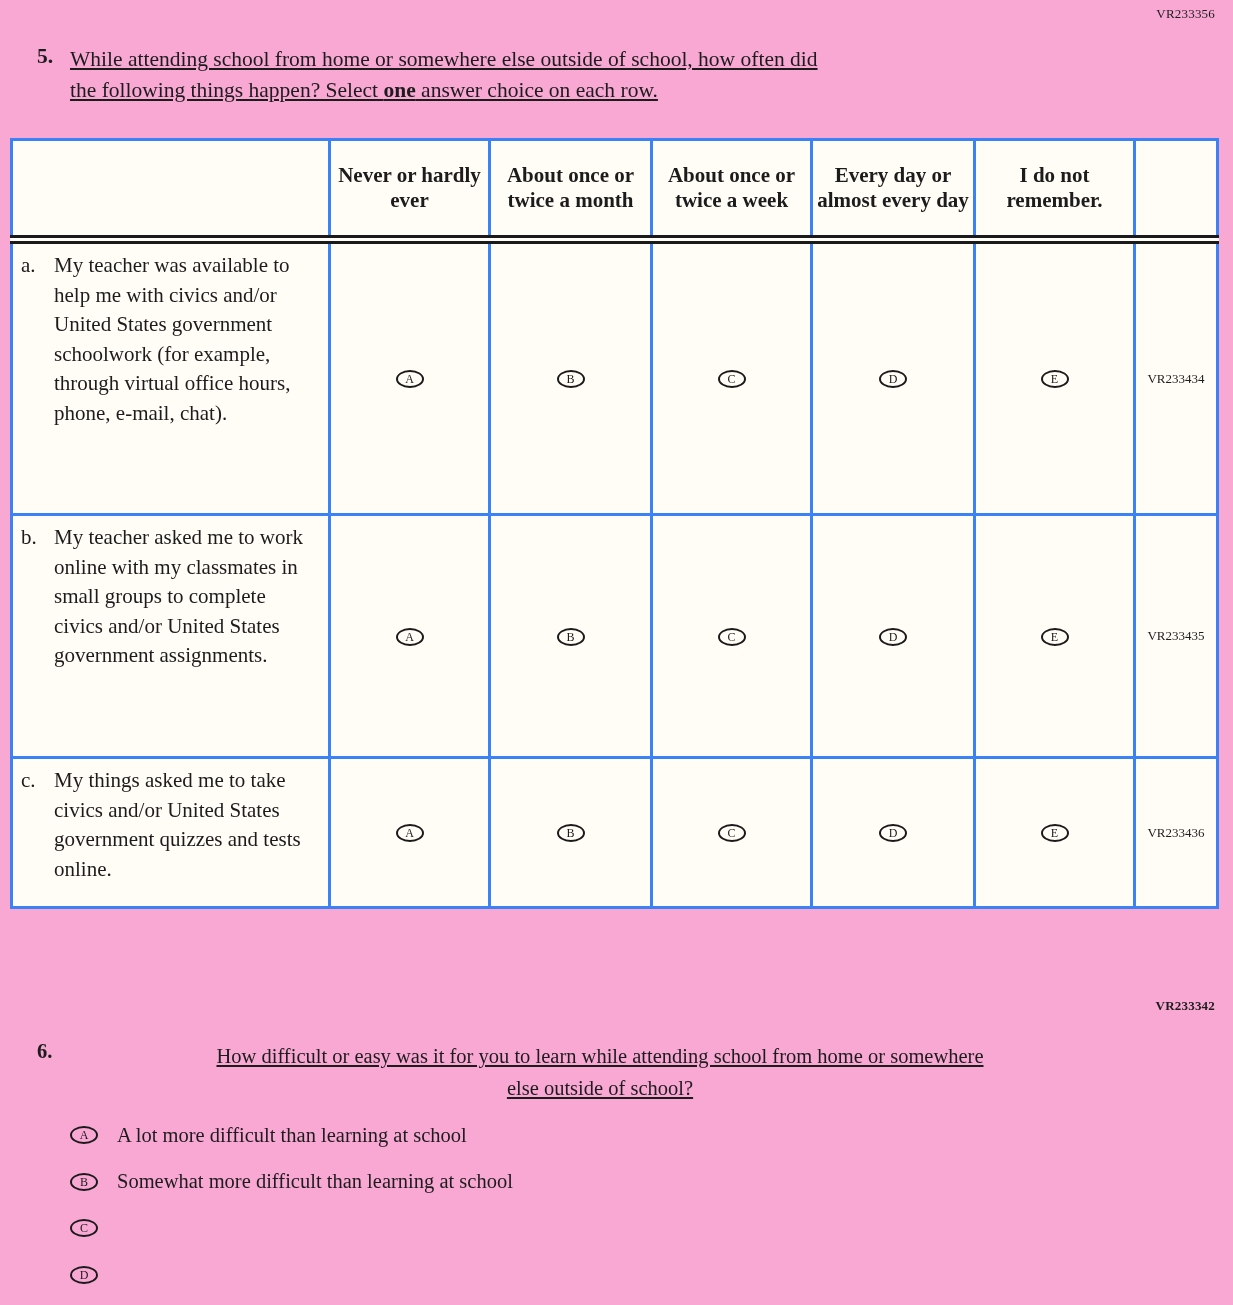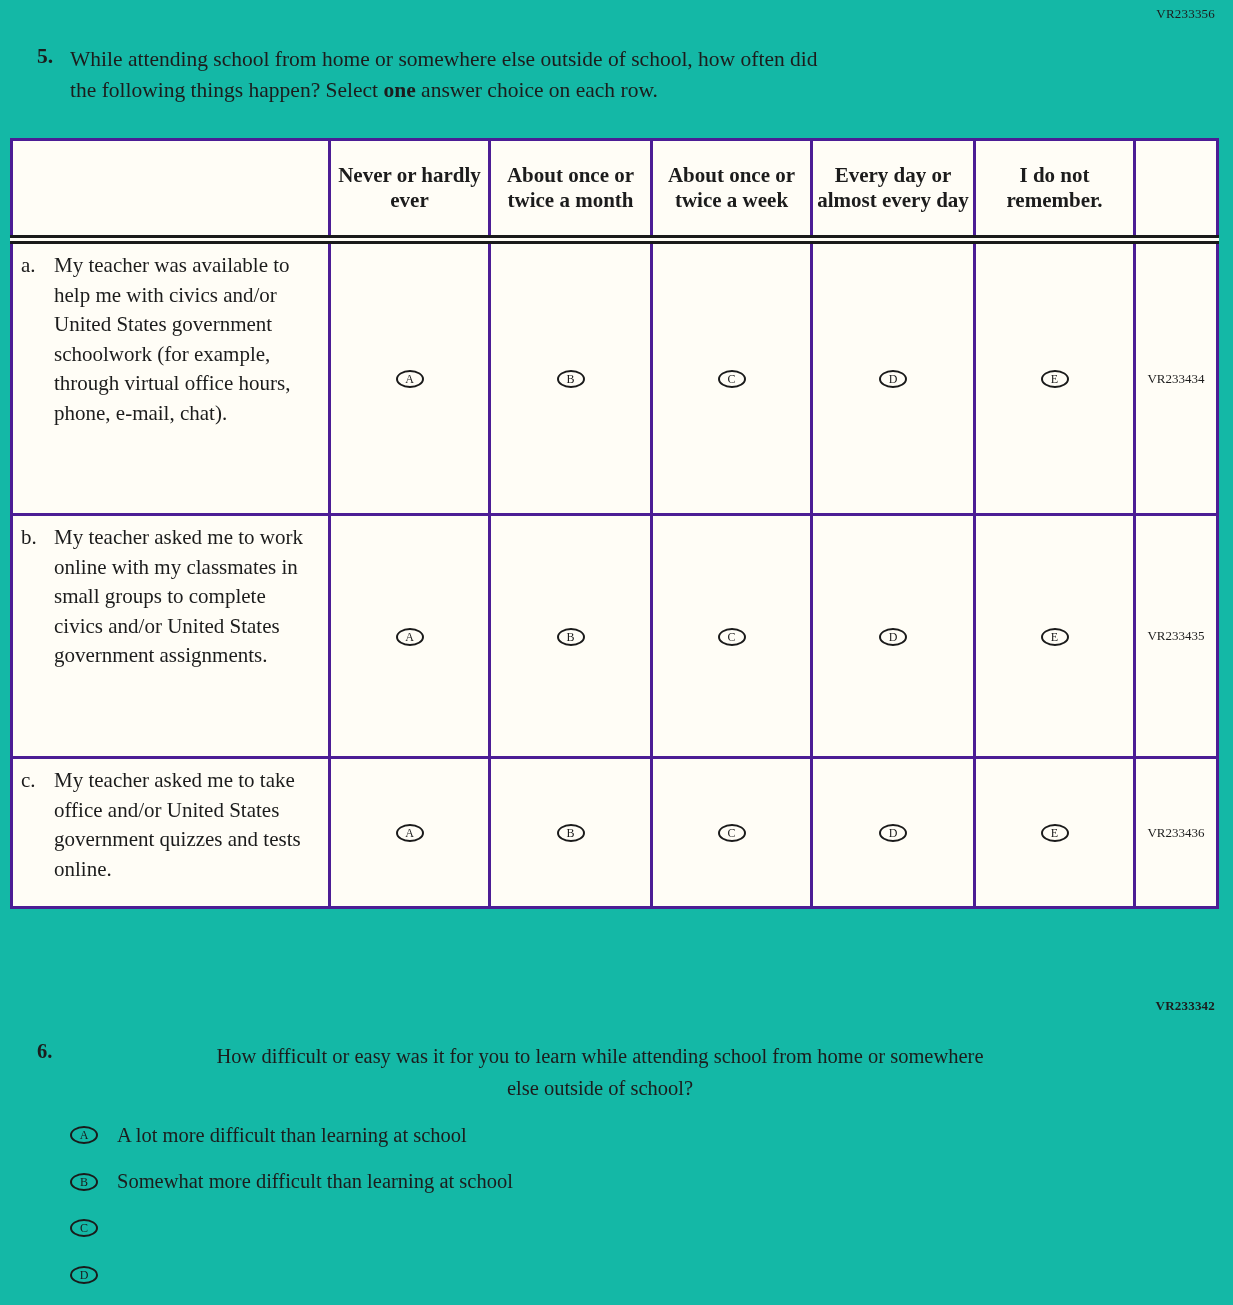--- a/index.html
+++ b/index.html
@@ -1,21 +1,21 @@
 <!DOCTYPE html>
 <html><head>
 <meta charset="utf-8">
 <style>
   * { margin: 0; padding: 0; box-sizing: border-box; }
   html, body { background: #ffffff; }
   .page {
     position: relative;
     width: 1233px;
     height: 1305px;
-    background: #14b8a6;
+    background: #f9a8d4;
     font-family: "Liberation Serif", "DejaVu Serif", serif;
     color: #1c1c1c;
     overflow: hidden;
   }
   .vr-code {
     position: absolute;
     right: 18px;
     font-size: 13px;
     letter-spacing: 0.2px;
     color: #1c1c1c;
@@ -34,35 +34,36 @@
     font-weight: bold;
     font-size: 21.5px;
     width: 33px;
     flex: 0 0 33px;
   }
   .q6 .q-num { font-size: 20.5px; }
   .q-text {
     font-size: 21.5px;
     line-height: 31px;
     width: 1060px;
+    text-decoration: underline;
   }
   .q6 .q-text { font-size: 20.5px; line-height: 32px; text-align: center; }
 
   
   table.matrix {
     position: absolute;
     left: 10px;
     top: 138px;
     width: 1206px;
     border-collapse: collapse;
     table-layout: fixed;
     background: #fffdf6;
   }
   table.matrix th, table.matrix td {
-    border: 3px solid #4c1d95;
+    border: 3px solid #3b82f6;
   }
   table.matrix thead th {
     border-bottom: 9px double #1a1a1a;
     font-size: 21px;
     font-weight: bold;
     line-height: 25px;
     text-align: center;
     vertical-align: middle;
     padding: 6px 4px;
     height: 100px;
@@ -185,21 +186,21 @@
         <td class="bubble-cell"><span class="bubble">B</span></td>
         <td class="bubble-cell"><span class="bubble">C</span></td>
         <td class="bubble-cell"><span class="bubble">D</span></td>
         <td class="bubble-cell"><span class="bubble">E</span></td>
         <td class="code-cell">VR233435</td>
       </tr>
       <tr class="row-c">
         <td class="stem-cell">
           <div class="stem">
             <span class="stem-letter">c.</span>
-            <span class="stem-text">My teacher asked me to take office and/or United States government quizzes and tests online.</span>
+            <span class="stem-text">My things asked me to take civics and/or United States government quizzes and tests online.</span>
           </div>
         </td>
         <td class="bubble-cell"><span class="bubble">A</span></td>
         <td class="bubble-cell"><span class="bubble">B</span></td>
         <td class="bubble-cell"><span class="bubble">C</span></td>
         <td class="bubble-cell"><span class="bubble">D</span></td>
         <td class="bubble-cell"><span class="bubble">E</span></td>
         <td class="code-cell">VR233436</td>
       </tr>
     </tbody>

